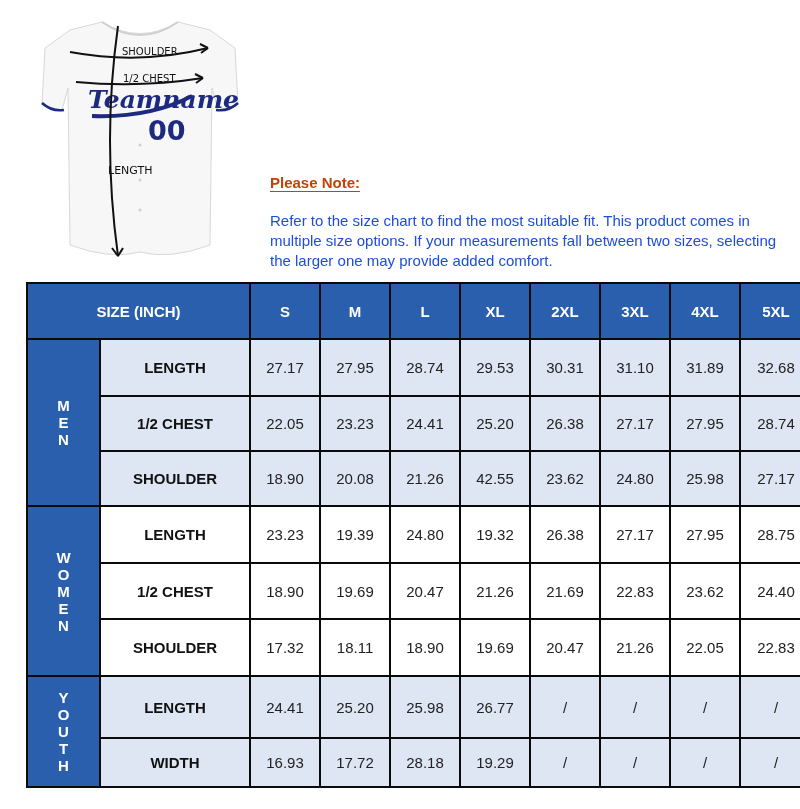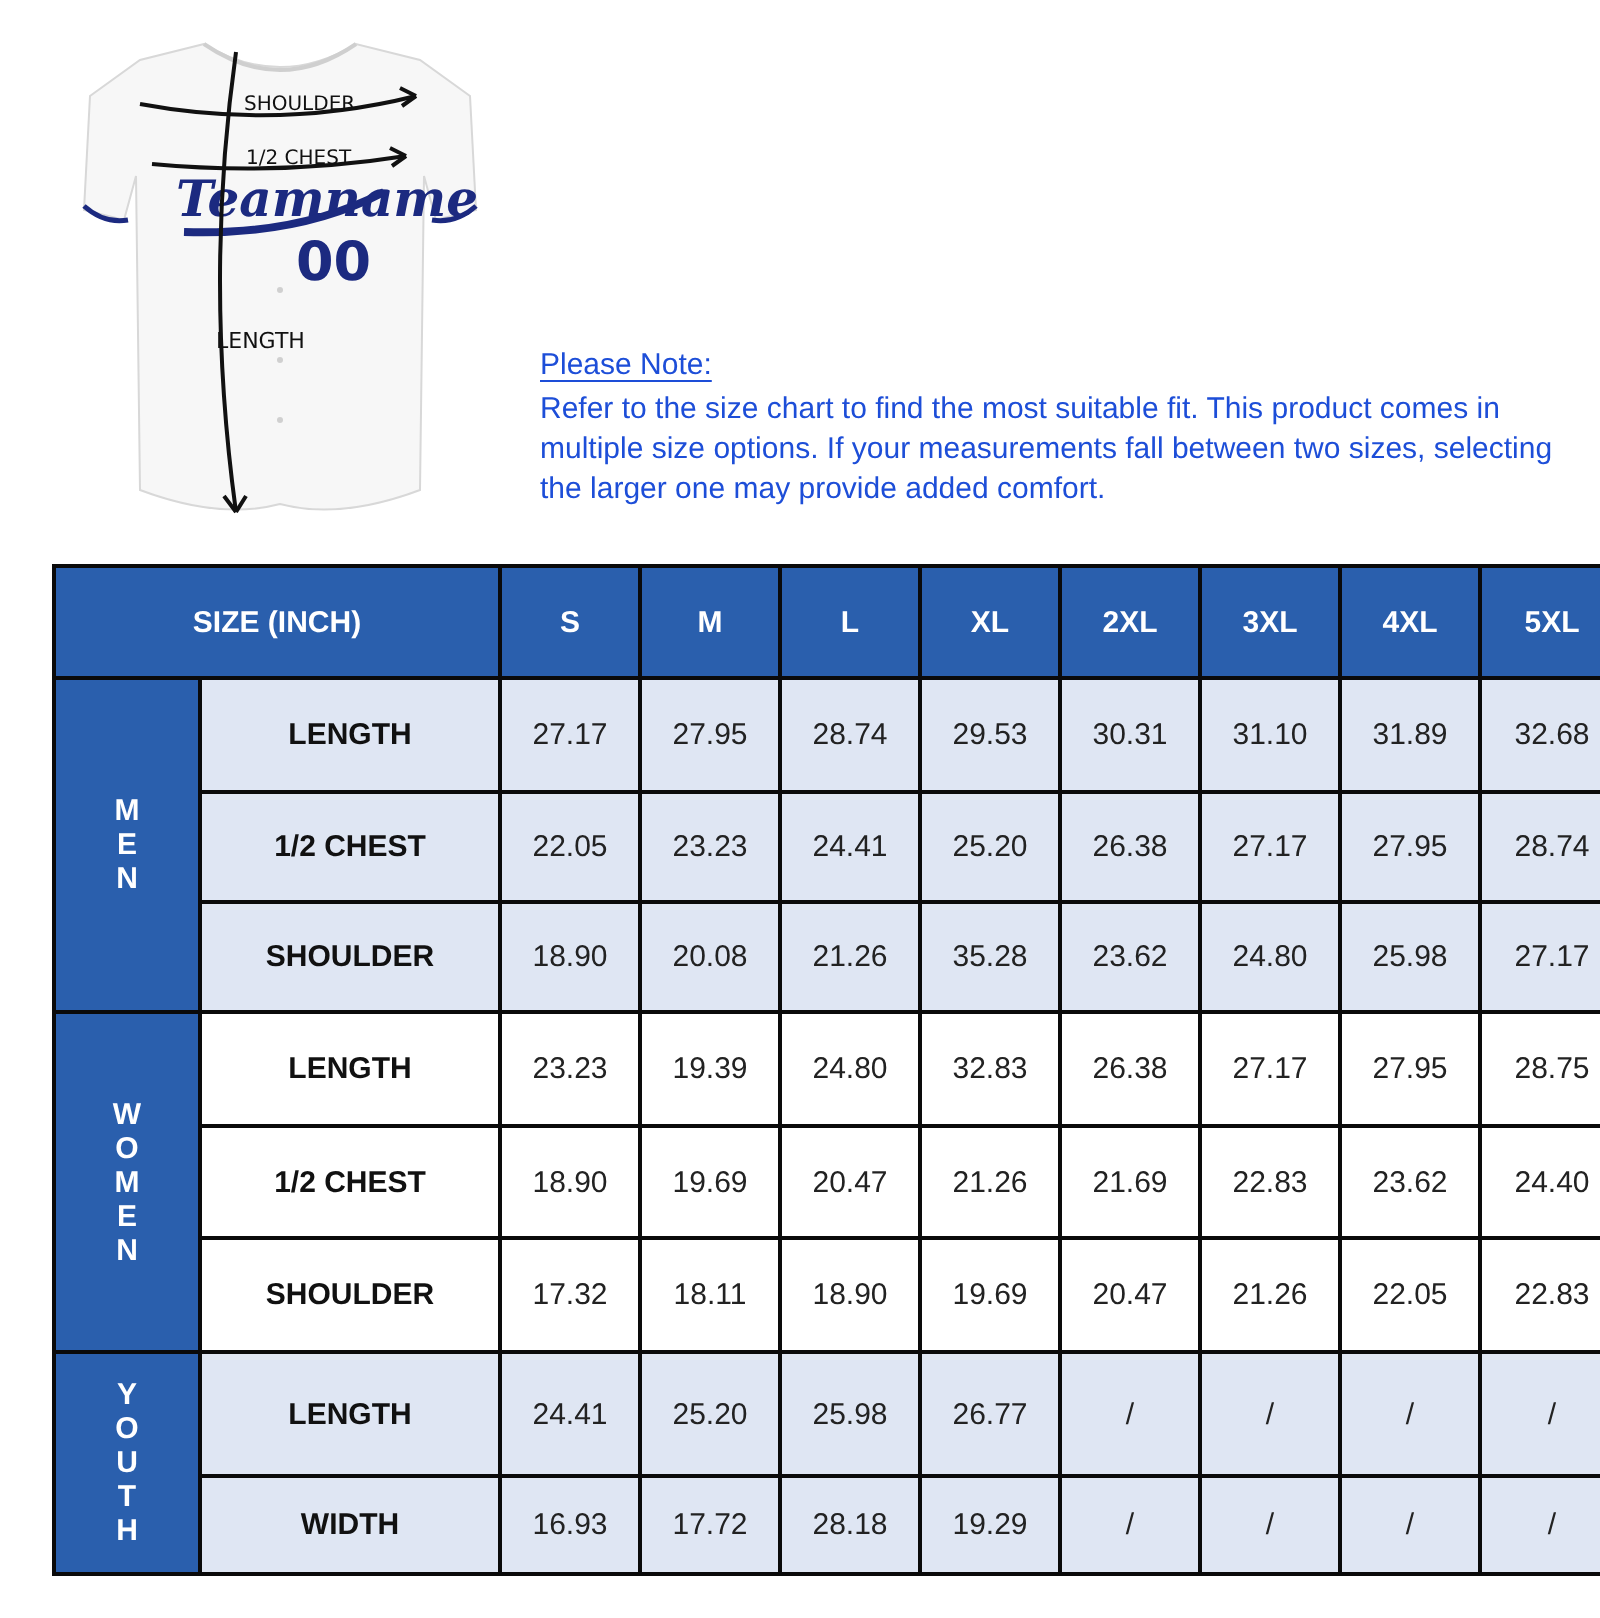--- a/index.html
+++ b/index.html
@@ -1,21 +1,21 @@
 <!DOCTYPE html>
 <html><head>
 <meta charset="utf-8">
 <style>
   * { box-sizing: border-box; margin: 0; padding: 0; }
   html, body { width: 800px; height: 809px; background: #ffffff; overflow: hidden; }
   body { position: relative; font-family: "Liberation Sans", "DejaVu Sans", sans-serif; color: #1a1a1a; }
 
   .jersey-wrap { position: absolute; left: 40px; top: 0px; width: 200px; height: 262px; }
   .note { position: absolute; left: 270px; top: 174px; width: 528px; }
-  .note-title { font-size: 15px; font-weight: normal; text-decoration: underline; text-underline-offset: 3px; margin-bottom: 4px; color: #1d4ed8; }
+  .note-title { font-size: 15px; font-weight: bold; text-decoration: underline; text-underline-offset: 3px; margin-bottom: 20px; color: #c2410c; }
   .note-body { font-size: 15px; line-height: 20px; color: #1d4ed8; }
 
   table.size-table { position: absolute; left: 26px; top: 282px; width: 785px; border-collapse: collapse; table-layout: fixed; }
   .size-table td, .size-table th { border: 2px solid #0a0a0a; text-align: center; vertical-align: middle; }
   .size-table th { background: #2a5fad; color: #fff; font-size: 15px; font-weight: bold; height: 56px; }
   .size-table td.group { background: #2a5fad; color: #fff; font-weight: bold; font-size: 15px; line-height: 17px; }
   .group-letters span { display: block; }
   .size-table td.label { font-weight: bold; font-size: 15px; color: #111; }
   .size-table td.val { font-size: 15px; color: #222; }
   tr.shade td.label, tr.shade td.val { background: #dfe6f3; }
@@ -116,42 +116,42 @@
       <td class="val">26.38</td>
       <td class="val">27.17</td>
       <td class="val">27.95</td>
       <td class="val">28.74</td>
     </tr>
     <tr class="shade" style="height:55px">
       <td class="label">SHOULDER</td>
       <td class="val">18.90</td>
       <td class="val">20.08</td>
       <td class="val">21.26</td>
-      <td class="val">35.28</td>
+      <td class="val">42.55</td>
       <td class="val">23.62</td>
       <td class="val">24.80</td>
       <td class="val">25.98</td>
       <td class="val">27.17</td>
     </tr>
 
     <tr class="white" style="height:57px">
       <td rowspan="3" class="group">
         <div class="group-letters">
           <span>W</span>
             <span>O</span>
             <span>M</span>
             <span>E</span>
             <span>N</span>
         </div>
       </td>
       <td class="label">LENGTH</td>
       <td class="val">23.23</td>
       <td class="val">19.39</td>
       <td class="val">24.80</td>
-      <td class="val">32.83</td>
+      <td class="val">19.32</td>
       <td class="val">26.38</td>
       <td class="val">27.17</td>
       <td class="val">27.95</td>
       <td class="val">28.75</td>
     </tr>
     <tr class="white" style="height:56px">
       <td class="label">1/2 CHEST</td>
       <td class="val">18.90</td>
       <td class="val">19.69</td>
       <td class="val">20.47</td>

